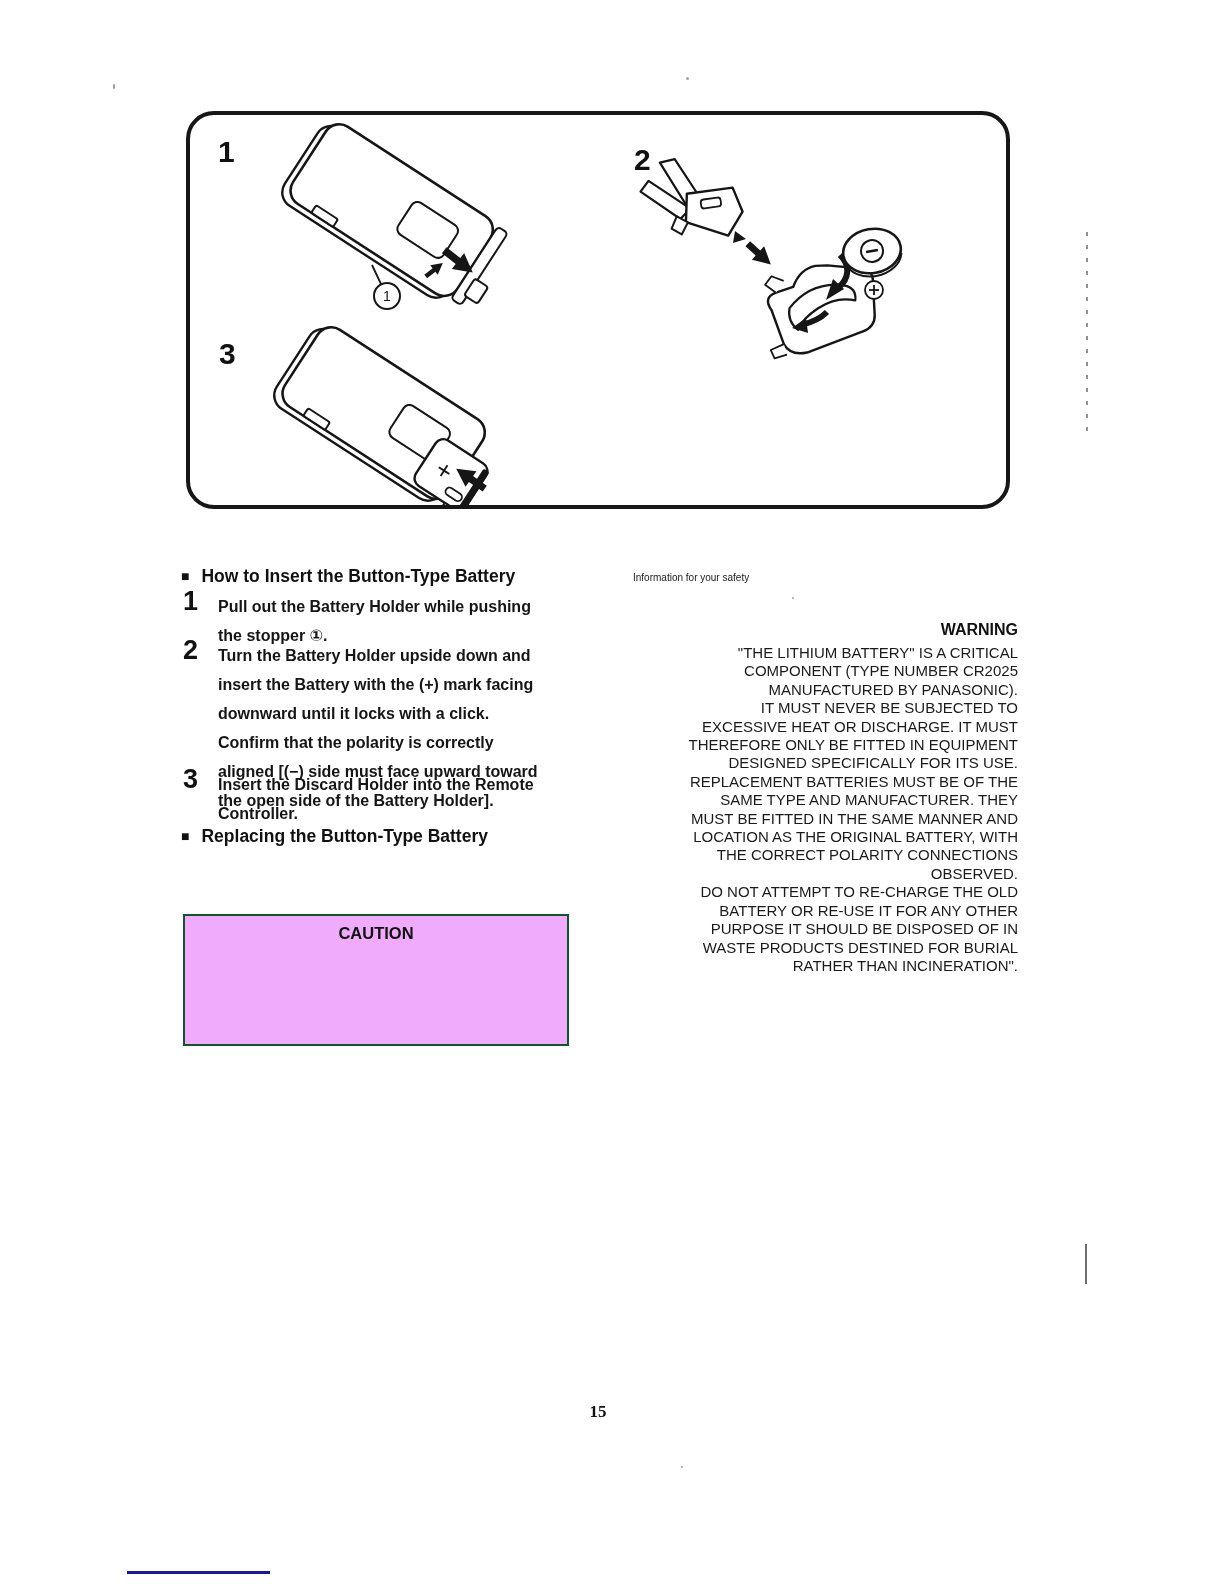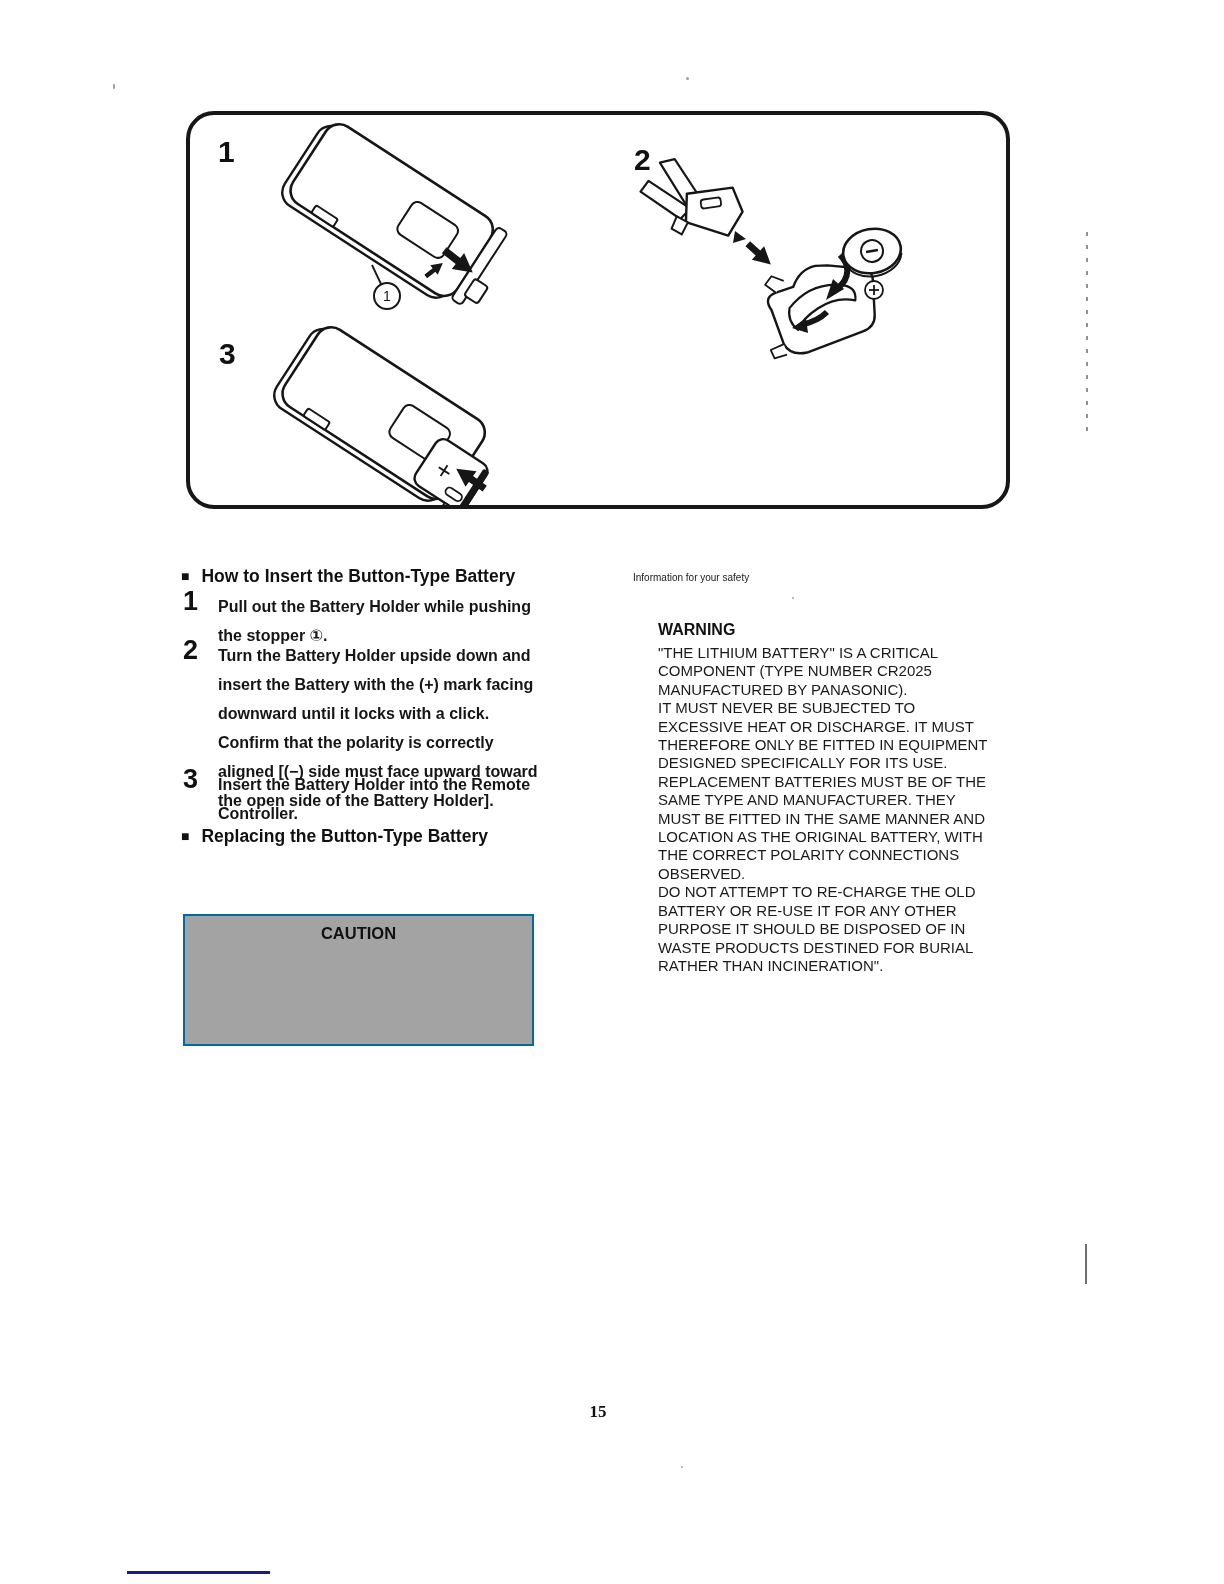--- a/index.html
+++ b/index.html
@@ -40,32 +40,32 @@
   }
   #step-1{top:588px;}
   #step-2{top:637px;}
   #step-3{top:766px;}
   .body-text{
     position:absolute;font-size:15.5px;line-height:19px;white-space:pre-line;color:#1a1a1a;
   }
   #replace-body{left:183px;top:845px;width:380px;}
   
   .caution-box{
-    position:absolute;left:183px;top:914px;width:351px;height:132px;
-    border:2px solid #0369a1;box-sizing:border-box;background:#a3a3a3;
+    position:absolute;left:183px;top:914px;width:386px;height:132px;
+    border:2px solid #14532d;box-sizing:border-box;background:#f0abfc;
   }
   .caution-title{
     margin-top:8px;text-align:center;font-size:16.5px;font-weight:bold;color:#111;
   }
   .caution-body{
     margin:3px 8px 0 22px;font-size:14.8px;line-height:19.2px;white-space:pre-line;color:#1a1a1a;
   }
   
   #info-header{left:633px;top:568px;width:300px;font-size:10px;line-height:19px;}
-  .warning-block{position:absolute;left:658px;top:621px;width:360px;}
+  .warning-block{position:absolute;left:658px;top:621px;width:360px;text-align:right;}
   .warning-title{font-size:16px;font-weight:bold;color:#111;}
   .warning-body{
     margin-top:5px;font-size:15px;line-height:18.4px;white-space:pre-line;color:#1a1a1a;
   }
   
   .page-number{
     position:absolute;left:566px;top:1402px;width:64px;text-align:center;
     font-family:"Liberation Serif","DejaVu Serif",serif;font-weight:bold;font-size:17px;color:#111;
   }
   .footer-line{
@@ -206,21 +206,21 @@
     <span class="num">2</span>
     <span class="txt">Turn the Battery Holder upside down and
 insert the Battery with the (+) mark facing
 downward until it locks with a click.
 Confirm that the polarity is correctly
 aligned [(−) side must face upward toward
 the open side of the Battery Holder].</span>
   </div>
   <div class="step" id="step-3">
     <span class="num">3</span>
-    <span class="txt">Insert the Battery Holder into the Remote
+    <span class="txt">Insert the Discard Holder into the Remote
 Controller.</span>
   </div>
 
   <div class="sec-title" id="sec-replace-title">
     <span class="bullet">■</span>
     <span>Replacing the Button-Type Battery</span>
   </div>
 
   <div class="caution-box">
     <div class="caution-title">CAUTION</div>

